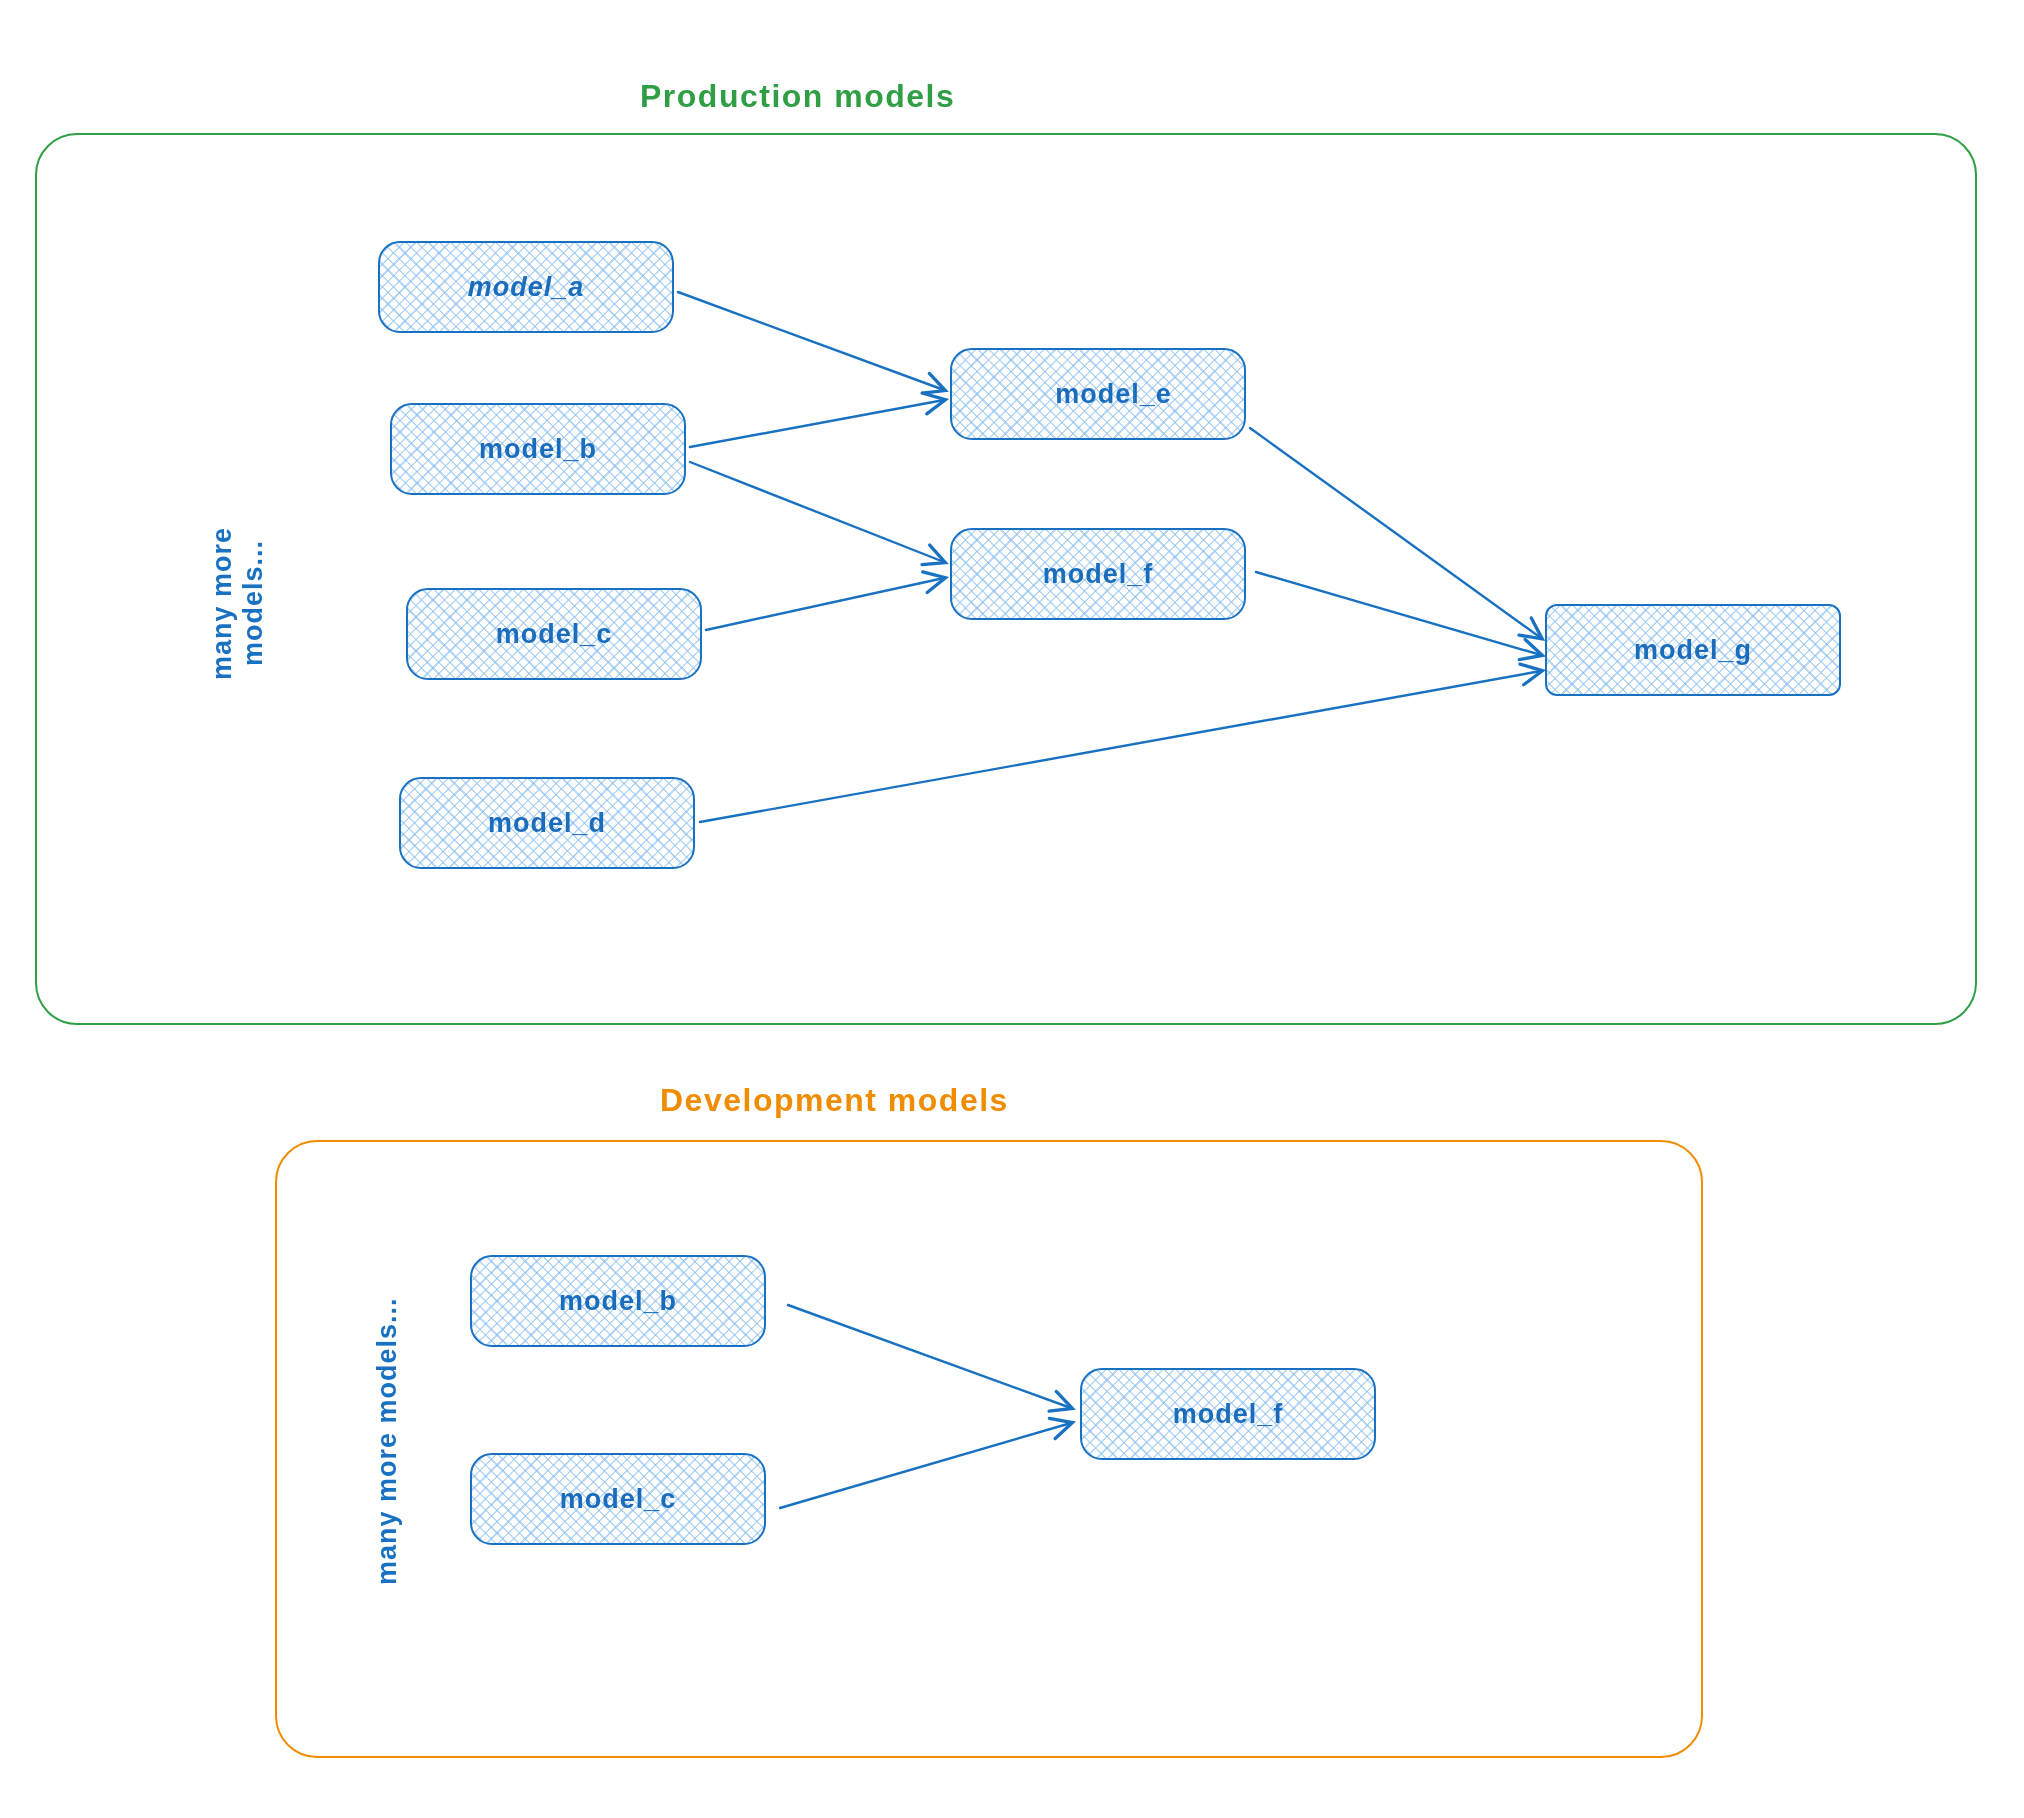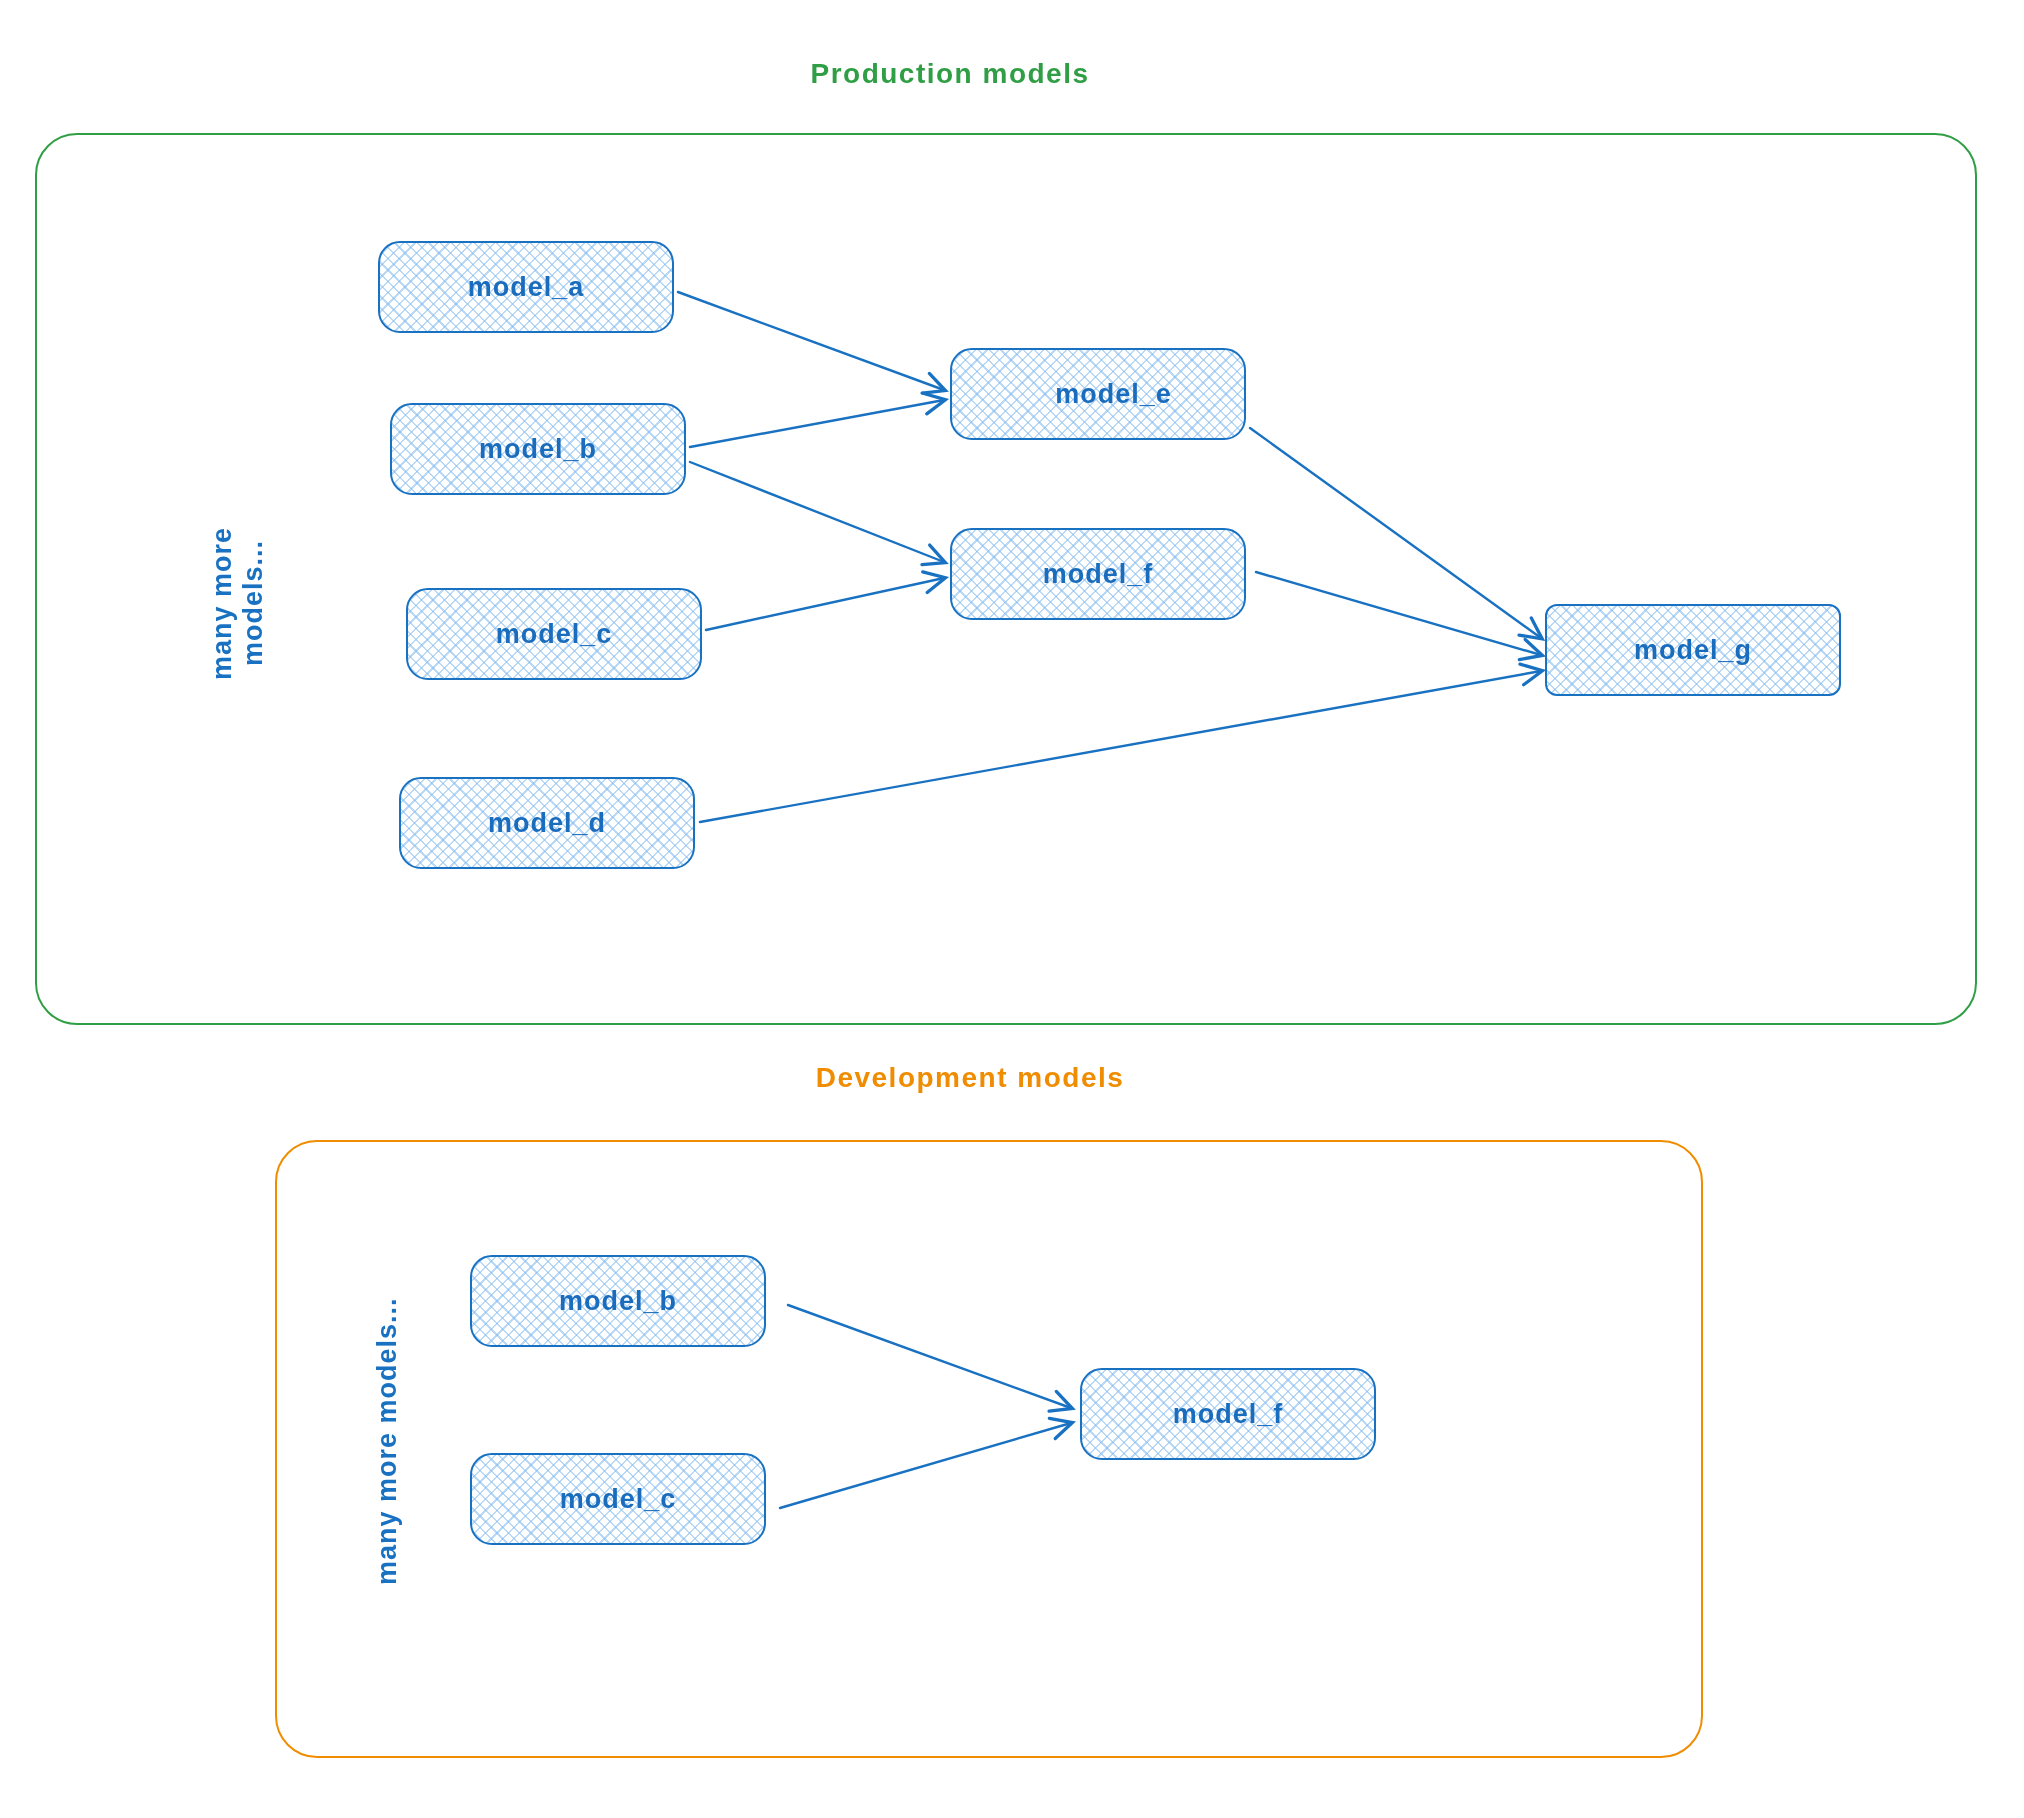--- a/index.html
+++ b/index.html
@@ -10,24 +10,25 @@
   }
   .canvas {
     position: relative;
     width: 2024px;
     height: 1818px;
     background: #ffffff;
     overflow: hidden;
   }
   .section-title {
     position: absolute;
-    text-align: center;
-    font-size: 28px;
+    text-align: left;
+    font-size: 32px;
     font-weight: 600;
     letter-spacing: 1.5px;
+    margin-top: 20px;
   }
   .title-production { left: 640px; top: 58px; width: 620px; color: var(--accent-production, #2f9e44); }
   .title-development { left: 660px; top: 1062px; width: 620px; color: var(--accent-development, #f08c00); }
 
   .frame {
     position: absolute;
     border-radius: 42px;
     background: transparent;
   }
   .frame-production {
@@ -109,21 +110,21 @@
     <line class="edge" x1="690" y1="462" x2="944" y2="562" marker-end="url(#ah)"></line>
     <line class="edge" x1="706" y1="630" x2="944" y2="578" marker-end="url(#ah)"></line>
     <line class="edge" x1="1250" y1="428" x2="1541" y2="638" marker-end="url(#ah)"></line>
     <line class="edge" x1="1256" y1="572" x2="1541" y2="655" marker-end="url(#ah)"></line>
     <line class="edge" x1="700" y1="822" x2="1541" y2="671" marker-end="url(#ah)"></line>
 
     <line class="edge" x1="788" y1="1305" x2="1071" y2="1408" marker-end="url(#ah)"></line>
     <line class="edge" x1="780" y1="1508" x2="1071" y2="1423" marker-end="url(#ah)"></line>
   </svg>
 
-  <div class="node" style="left:378px; top:241px;">model_a</div>
+  <div class="node" style="left:378px; top:241px;font-style:italic;">model_a</div>
   <div class="node" style="left:390px; top:403px;">model_b</div>
   <div class="node" style="left:406px; top:588px;">model_c</div>
   <div class="node" style="left:399px; top:777px;">model_d</div>
   <div class="node" style="left:950px; top:348px;padding-left:31px;">model_e</div>
   <div class="node" style="left:950px; top:528px;">model_f</div>
   <div class="node" style="left:1545px; top:604px;border-radius:12px;">model_g</div>
 
   <div class="section-title title-development">Development models</div>
 
   <div class="frame frame-development"></div>

